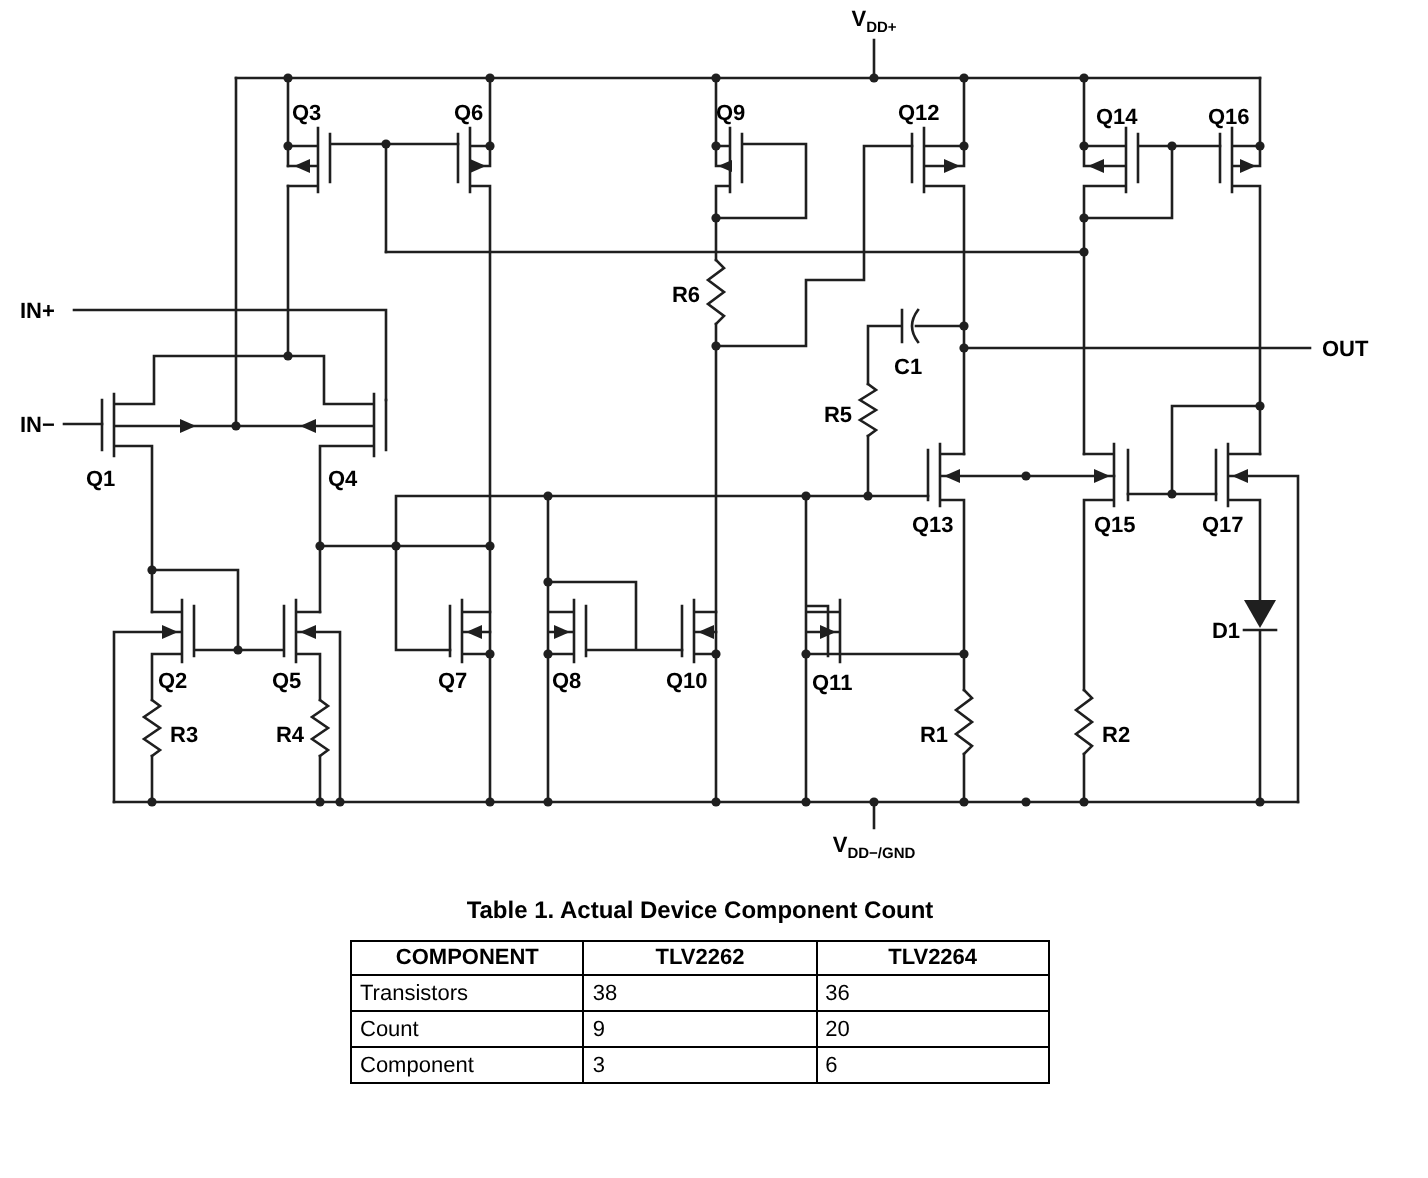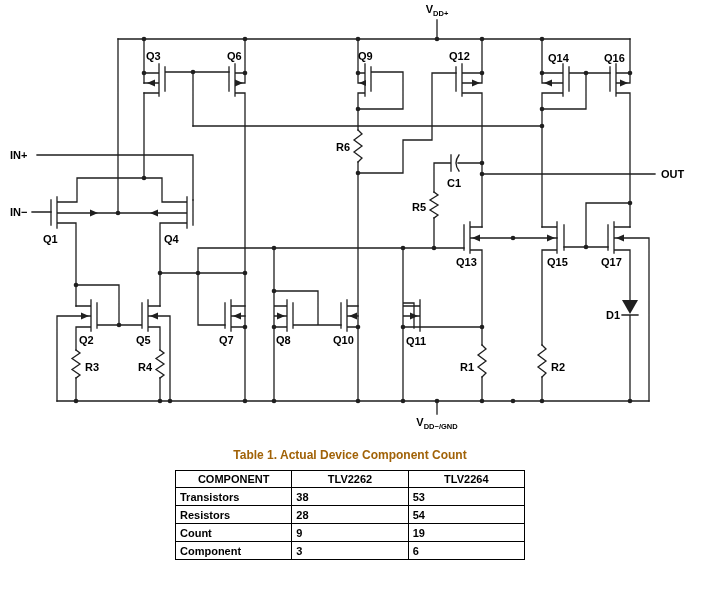--- a/index.html
+++ b/index.html
@@ -1,25 +1,25 @@
 <!DOCTYPE html>
 <html><head>
 <meta charset="utf-8">
 <style>
   html,body{margin:0;padding:0;background:#fff;}
   #page{position:relative;width:714px;height:589px;background:#ffffff;overflow:hidden;
         font-family:"Liberation Sans",sans-serif;}
   #schem{position:absolute;left:0;top:0;}
   .schem-label{font-family:"Liberation Sans",sans-serif;font-weight:bold;font-size:11px;fill:#000;}
   #table-title{position:absolute;left:175px;top:448px;width:350px;text-align:center;
-               font-size:12px;font-weight:bold;color:#a16207;}
+               font-size:12px;font-weight:bold;color:#000000;}
   #tbl-wrap{position:absolute;left:175px;top:470px;width:350px;}
   table.cmp{border-collapse:collapse;width:350px;table-layout:fixed;}
   table.cmp th,table.cmp td{border:1px solid #000;font-size:11px;color:#000;
-        padding:0 4px;height:17px;line-height:16px;overflow:hidden;font-weight:bold;}
+        padding:0 4px;height:17px;line-height:16px;overflow:hidden;}
   table.cmp th{font-weight:bold;text-align:center;height:16px;}
   table.cmp td.c0{text-align:left;}
   table.cmp td.cv{text-align:left;}
   table.cmp{border:1.5px solid #000;}
 </style>
 </head>
 <body>
 
 <div id="page">
 
@@ -196,31 +196,26 @@
           <tr id="tbl-head">
             <th>COMPONENT</th>
             <th>TLV2262</th>
             <th>TLV2264</th>
           </tr>
         </thead>
       <tbody id="tbl-body">
           <tr>
             <td class="c0">Transistors</td>
             <td class="cv">38</td>
-            <td class="cv">53</td>
-          </tr>
-          <tr>
-            <td class="c0">Resistors</td>
-            <td class="cv">28</td>
-            <td class="cv">54</td>
+            <td class="cv">36</td>
           </tr>
           <tr>
             <td class="c0">Count</td>
             <td class="cv">9</td>
-            <td class="cv">19</td>
+            <td class="cv">20</td>
           </tr>
           <tr>
             <td class="c0">Component</td>
             <td class="cv">3</td>
             <td class="cv">6</td>
           </tr>
         </tbody>
     </table>
   </div>
 

